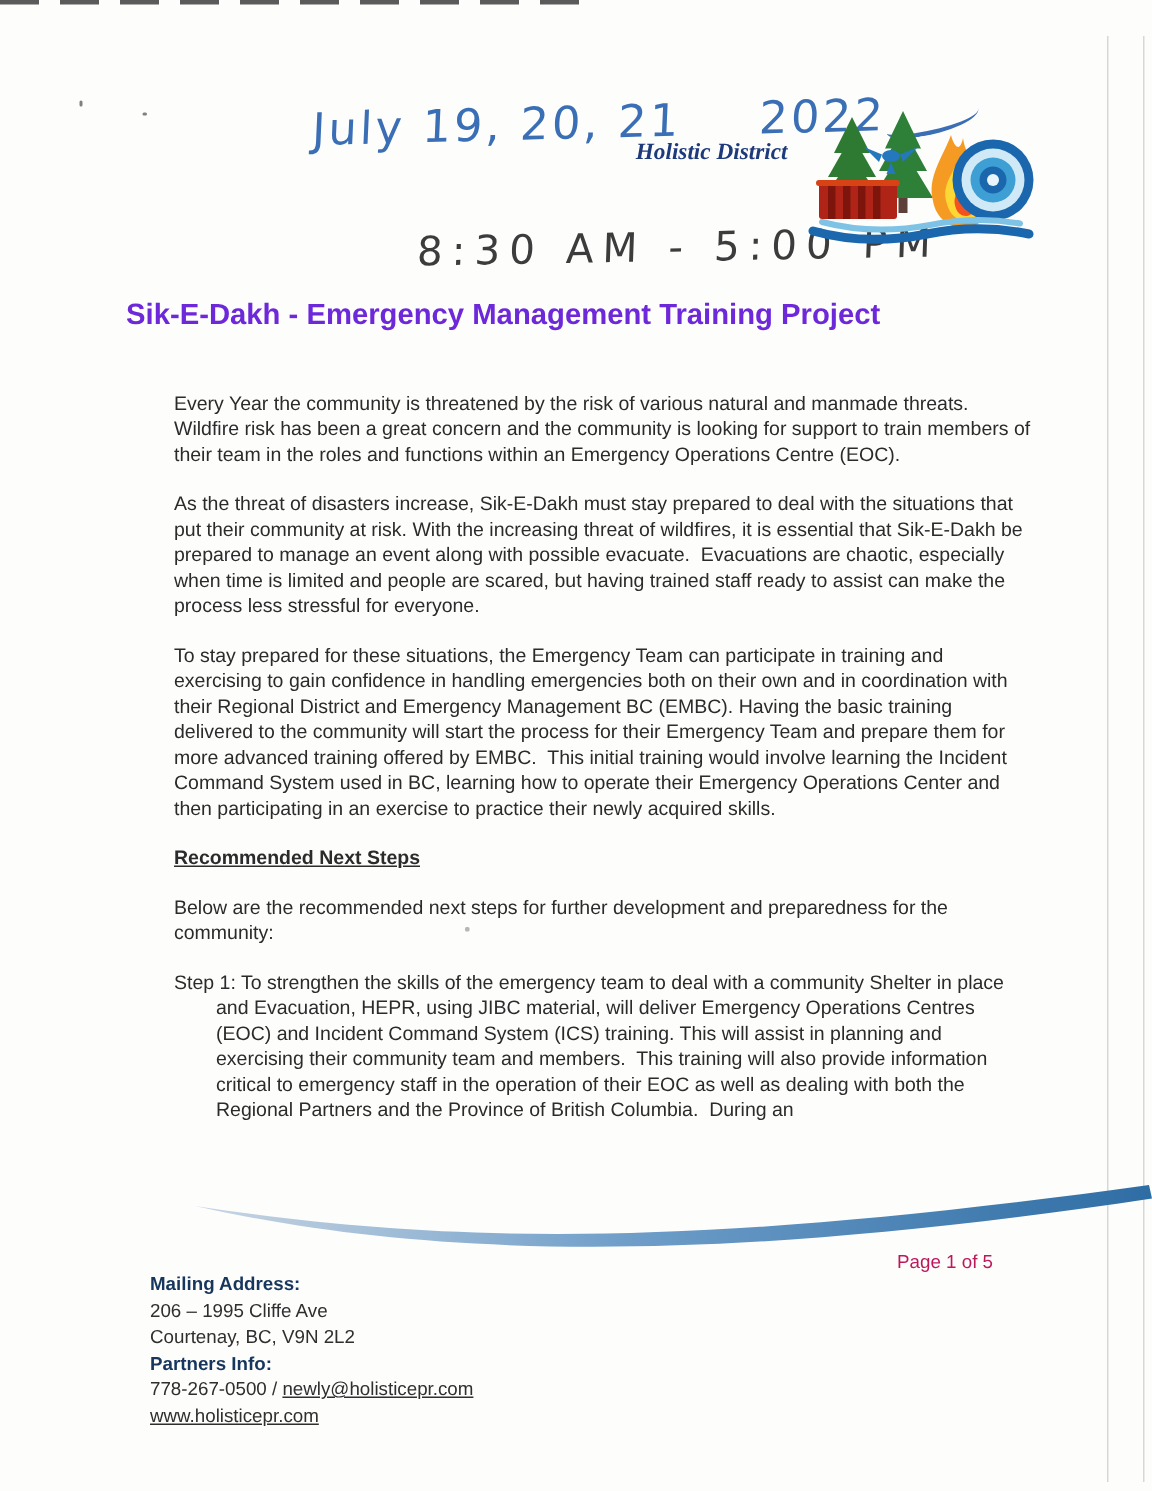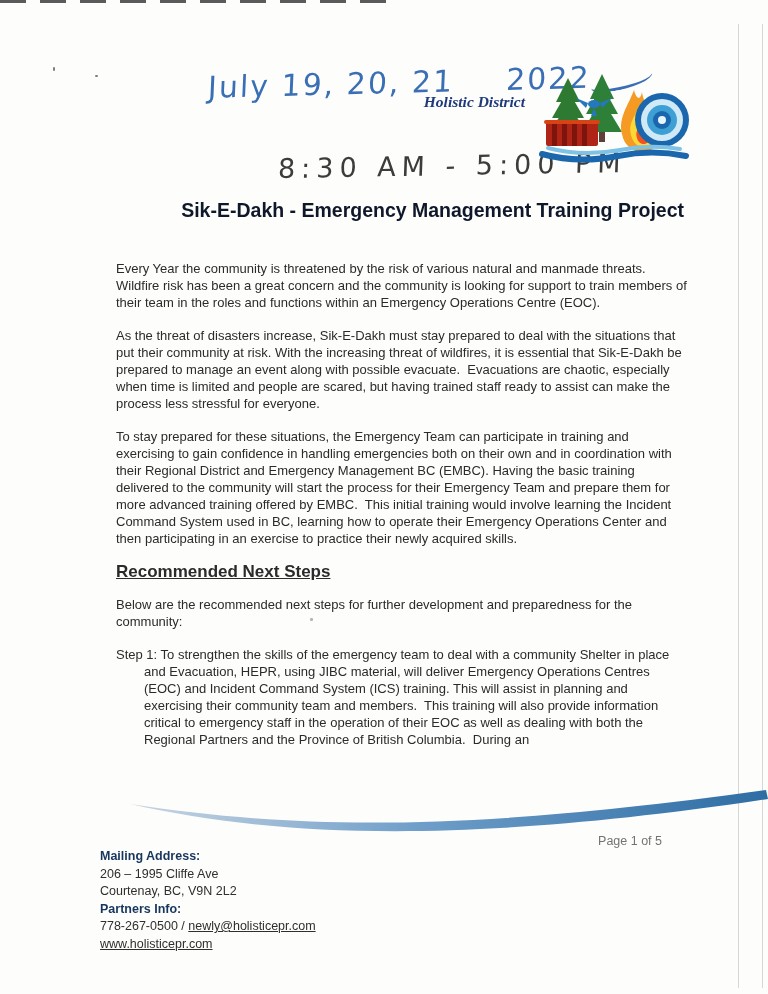--- a/index.html
+++ b/index.html
@@ -36,36 +36,36 @@
   }
   
   .logo-art{position:absolute;top:72px;left:538px;width:152px;height:96px;}
   .logo-text{
     position:absolute;top:92px;right:243px;width:240px;text-align:right;
     font-family:"Liberation Serif",serif;font-style:italic;font-weight:bold;
     font-size:15.5px;line-height:19px;color:#1e3a7a;
   }
   
   .doc-title{
-    position:absolute;top:198px;left:84px;width:600px;text-align:right;
-    font-size:19.5px;font-weight:bold;line-height:25px;color:#0f172a;
+    position:absolute;top:198px;left:84px;width:600px;text-align:left;
+    font-size:19.5px;font-weight:bold;line-height:25px;color:#6d28d9;
   }
   .content{position:absolute;top:260px;left:116px;width:572px;font-size:13px;line-height:17px;}
   .content p{margin:0 0 16px 0;white-space:pre-wrap;}
   .section-heading{
     font-weight:bold;text-decoration:underline;
-    margin:28px 0 16px 0;font-size:17px;
+    margin:28px 0 16px 0;font-size:13px;
   }
   .step{
     margin-left:60px;padding-left:28px;text-indent:-28px;margin-bottom:0;
   }
   
   .swoosh{position:absolute;top:786px;left:110px;width:658px;height:54px;}
   
-  .page-number{position:absolute;top:834px;right:106px;font-size:12.5px;color:#737373;}
+  .page-number{position:absolute;top:834px;right:106px;font-size:12.5px;color:#be185d;}
   .footer{
     position:absolute;top:848px;left:100px;right:90px;display:flex;
     font-size:12.5px;line-height:17.5px;color:#2f2f2f;flex-direction:column;
   }
   .footer .col-mailing{width:278px;}
   .footer .col-contact{flex:1;}
   .footer .label{font-weight:bold;color:#17365d;}
   .footer a{color:#2f2f2f;text-decoration:underline;}
 </style>
 </head>

